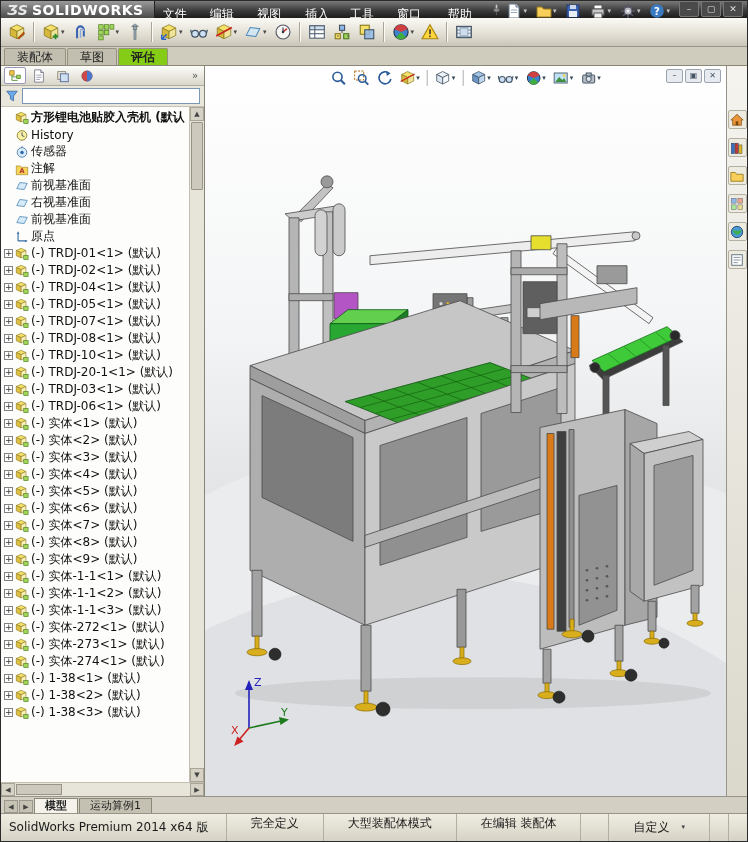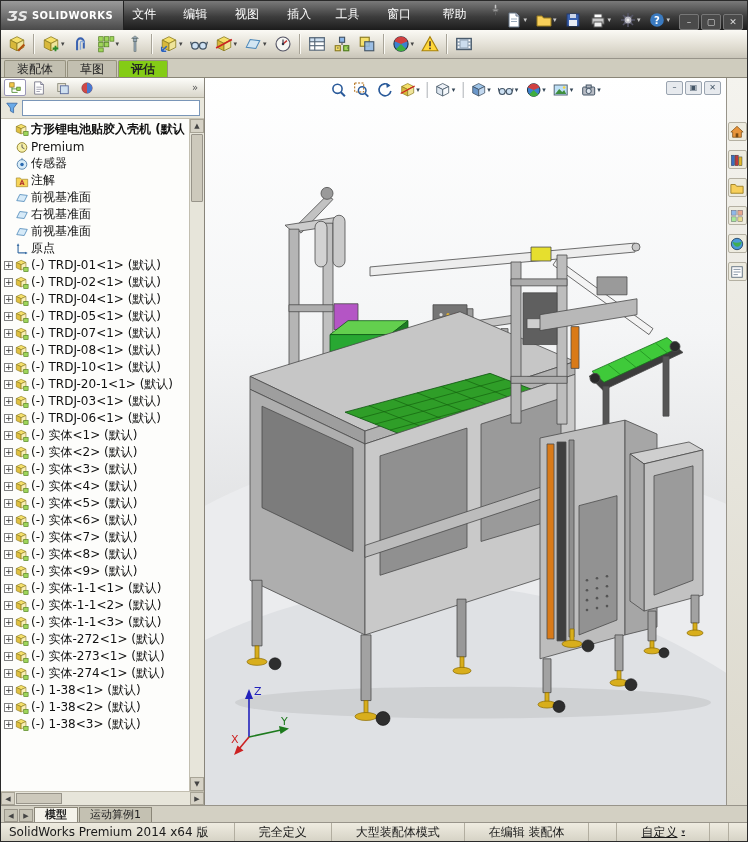--- a/index.html
+++ b/index.html
@@ -1,22 +1,22 @@
 <!DOCTYPE html>
 <html><head>
 <meta charset="utf-8">
 <style>
 *{margin:0;padding:0;box-sizing:border-box;font-family:"DejaVu Sans","Liberation Sans",sans-serif;}
 html,body{width:748px;height:842px;overflow:hidden;background:#d4d0c8;}
 .window{width:748px;height:842px;display:flex;flex-direction:column;border:1px solid #2a2a2a;background:#d4d0c8;}
 
-.titlebar{height:29px;flex:none;display:flex;align-items:flex-end;background:linear-gradient(#7a7a7a,#3c3c3c 55%,#1c1c1c);color:#fff;}
+.titlebar{height:17px;flex:none;display:flex;align-items:flex-start;background:linear-gradient(#7a7a7a,#3c3c3c 55%,#1c1c1c);color:#fff;}
 .logo{height:100%;display:flex;align-items:center;gap:4px;padding:0 10px 0 6px;background:linear-gradient(#9a9a9a,#4a4a4a);border-right:1px solid #222;}
 .logo-mark{font-style:italic;font-weight:bold;font-size:14px;color:#e8e8e8;}
-.logo-text{font-weight:bold;font-size:10px;letter-spacing:0.5px;}
+.logo-text{font-weight:bold;font-size:14px;letter-spacing:0.5px;}
 .menus{display:flex;height:100%;}
 .menu-item{font-size:12px;line-height:26px;padding:0 8px;color:#fff;cursor:default;}
 .pin{width:16px;height:16px;margin-left:2px;display:flex;align-items:center;}
 .pin svg{width:13px;height:13px;}
 .quickbar{margin-left:auto;display:flex;align-items:center;gap:3px;padding-right:6px;}
 .qbtn{display:flex;align-items:center;padding:1px 2px;border:1px solid transparent;border-radius:2px;}
 .qbtn .ico{width:16px;height:16px;display:block;}
 .qbtn .ico svg{width:16px;height:16px;display:block;}
 .caret{font-size:7px;color:#c8c8c8;margin-left:1px;}
 .win-controls{display:flex;gap:2px;padding-right:4px;}
@@ -72,26 +72,26 @@
 
 .task-pane{width:21px;flex:none;display:flex;flex-direction:column;align-items:center;gap:9px;padding-top:44px;background:linear-gradient(#f4f3ee,#dbd8cc);border-left:1px solid #98948a;}
 .tpbtn{width:19px;height:19px;display:flex;align-items:center;justify-content:center;background:#edebdf;border:1px solid #b4b0a2;border-radius:2px;}
 .tpbtn .ico,.tpbtn .ico svg{width:14px;height:14px;display:block;}
 
 .bottom-tabs{height:17px;flex:none;display:flex;align-items:flex-end;background:#d3d0c3;border-top:1px solid #98948a;padding-left:3px;}
 .bt-arrow{width:14px;height:13px;font-size:7px;line-height:12px;text-align:center;color:#444;background:#c6c3b5;border:1px solid #9a968a;margin-right:1px;}
 .btab{font-size:11px;line-height:14px;padding:0 10px;margin-right:1px;background:#c4c1b2;border:1px solid #8a8678;border-bottom:none;color:#222;}
 .btab.active{background:#f4f2ea;font-weight:bold;}
 
-.statusbar{height:19px;flex:none;display:flex;align-items:center;font-size:12px;color:#1a1a1a;background:linear-gradient(#efece1,#d6d3c6);border-top:1px solid #98948a;}
+.statusbar{height:28px;flex:none;display:flex;align-items:center;font-size:12px;color:#1a1a1a;background:linear-gradient(#efece1,#d6d3c6);border-top:1px solid #98948a;}
 .sb-product{padding:0 8px;white-space:nowrap;}
 .sb-spring{flex:1;}
 .sb-field{padding:0 24px;height:100%;line-height:19px;border-left:1px solid #b2aea0;white-space:nowrap;}
 .sb-empty{width:28px;padding:0;}
-.sb-custom{display:flex;align-items:center;gap:3px;text-decoration:underline;}
+.sb-custom{display:flex;align-items:center;gap:11px;}
 .sb-custom .caret{color:#444;}
 .sb-ico{width:18px;height:100%;display:flex;align-items:center;justify-content:center;border-left:1px solid #b2aea0;padding:0 9px;}
 .sb-ico svg{width:14px;height:14px;display:block;}
 .ico svg{display:block;}
 </style>
 </head>
 <body>
 
 <div class="window">
 
@@ -438,21 +438,21 @@
             <span class="tree-label">方形锂电池贴胶入壳机 (默认</span>
           </div>
         <div class="tree-row">
               <span class="expander ghost"></span>
               <span class="tree-ico">
                 <svg viewBox="0 0 16 16">
                   <circle cx="8" cy="8.5" r="5.5" fill="#f7f0a8" stroke="#8a7a20"></circle>
                   <path d="M8 5 V8.5 L10.8 10" fill="none" stroke="#555555" stroke-width="1.1"></path>
                 </svg>
               </span>
-              <span class="tree-label">Premium</span>
+              <span class="tree-label">History</span>
             </div>
             <div class="tree-row">
               <span class="expander ghost"></span>
               <span class="tree-ico">
                 <svg viewBox="0 0 16 16">
                   <circle cx="8" cy="8.5" r="5.5" fill="#d8ecf8" stroke="#4a7aa8"></circle>
                   <circle cx="8" cy="8.5" r="2" fill="#2a6ab0"></circle>
                   <line x1="8" y1="3" x2="8" y2="1" stroke="#4a7aa8"></line>
                 </svg>
               </span>

